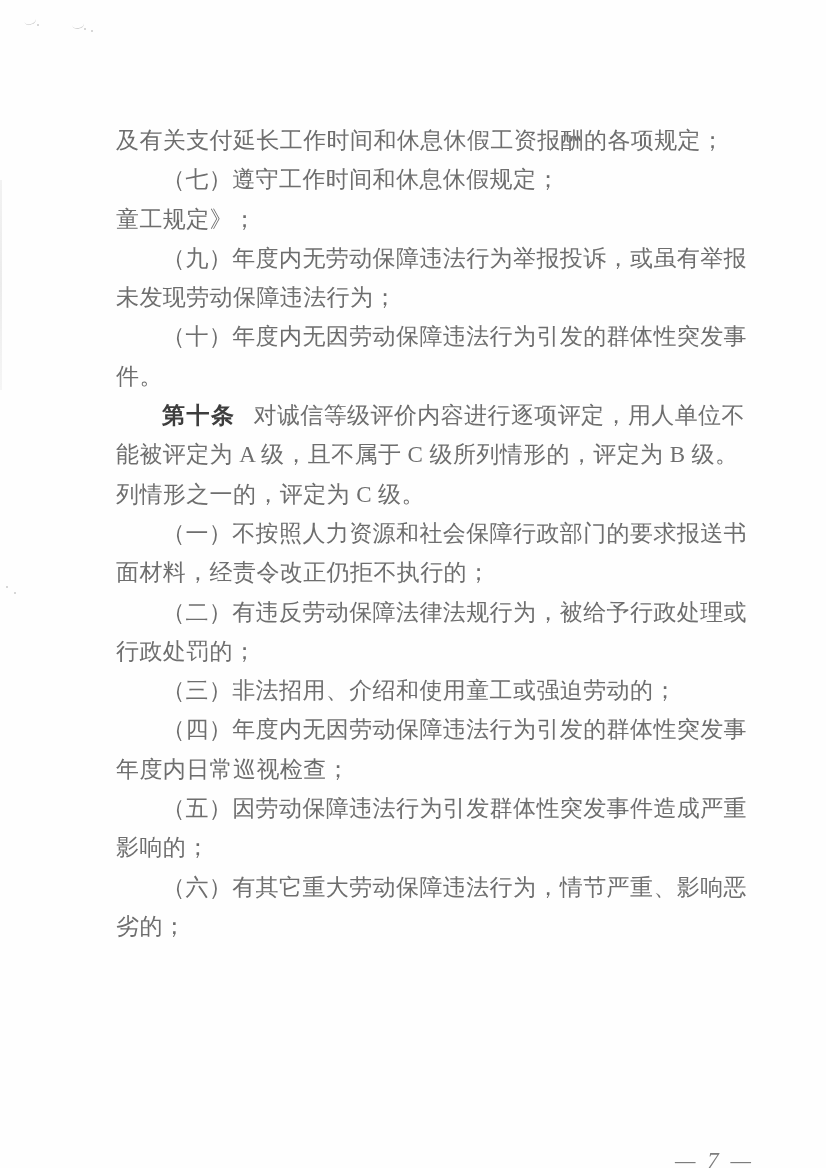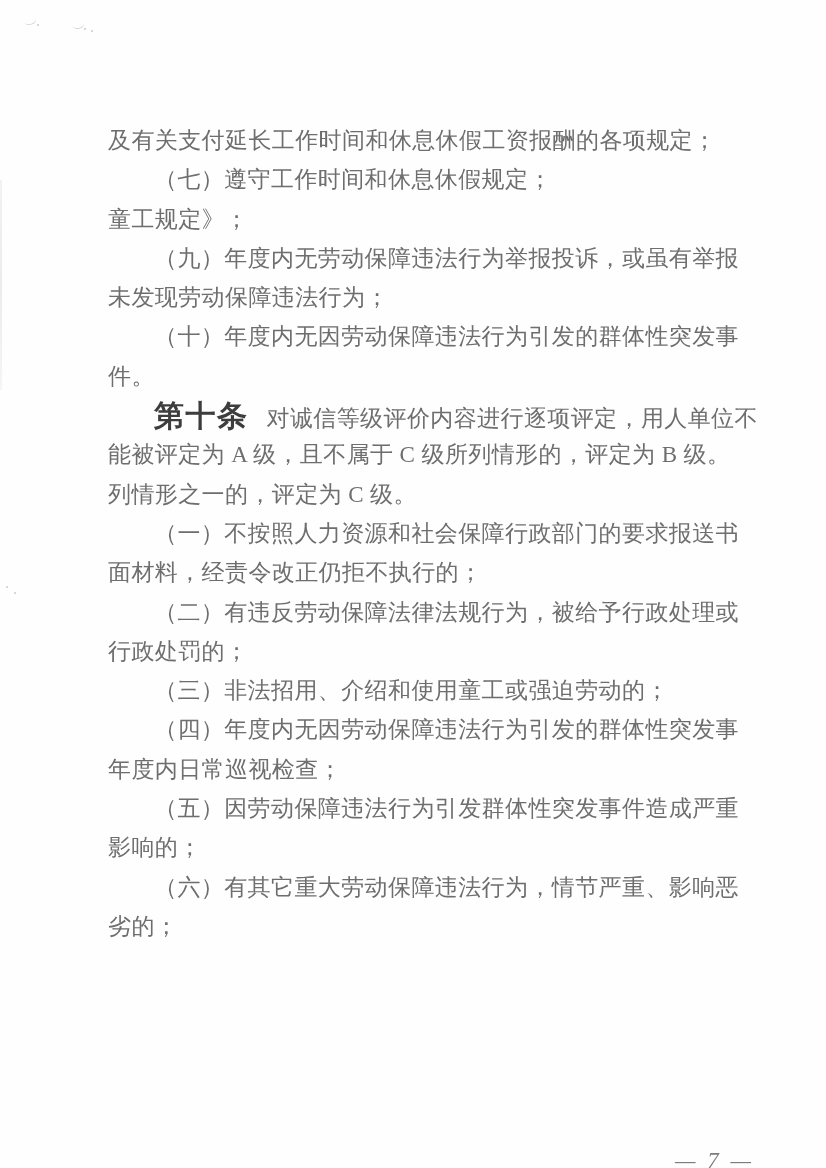--- a/index.html
+++ b/index.html
@@ -6,37 +6,37 @@
   .page {
     position:relative;
     width:826px;
     height:1168px;
     background:#fefefe;
     overflow:hidden;
     font-family:"Liberation Serif","DejaVu Serif",serif;
   }
   .content {
     position:absolute;
-    left:108px;
+    left:116px;
     top:121px;
     width:644px;
   }
   .line {
     font-size:23px;
     height:39.3px;
     line-height:39.3px;
     color:#6e6e6e;
     letter-spacing:0.4px;
     white-space:pre;
   }
   .line.indent { padding-left:46px; }
   .line b {
     font-family:"Liberation Sans","DejaVu Sans",sans-serif;
     font-weight:700;
-    font-size:30px;
+    font-size:23px;
     color:#3d3d3d;
     letter-spacing:1.5px;
     margin-right:18px;
   }
   .footer {
     position:absolute;
     left:640px;
     top:1122px;
     width:100px;
     font-size:23px;

